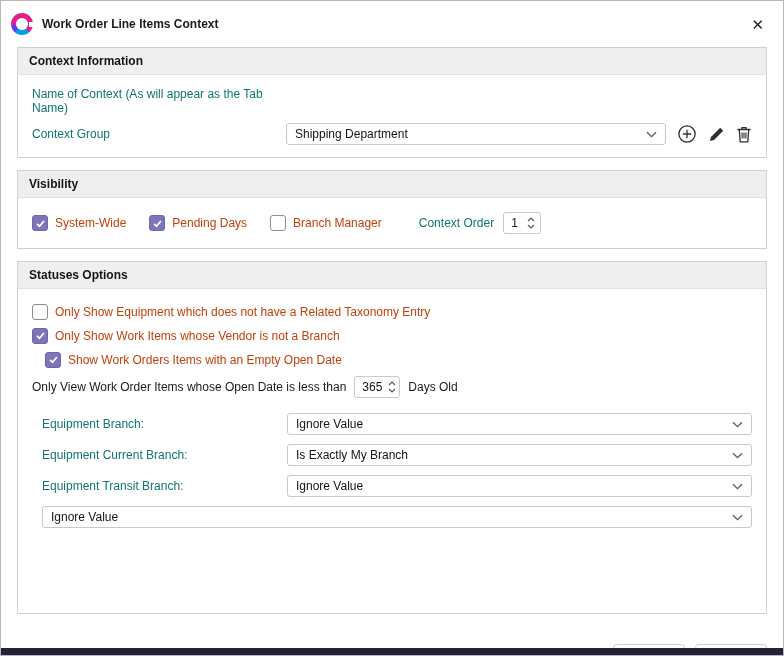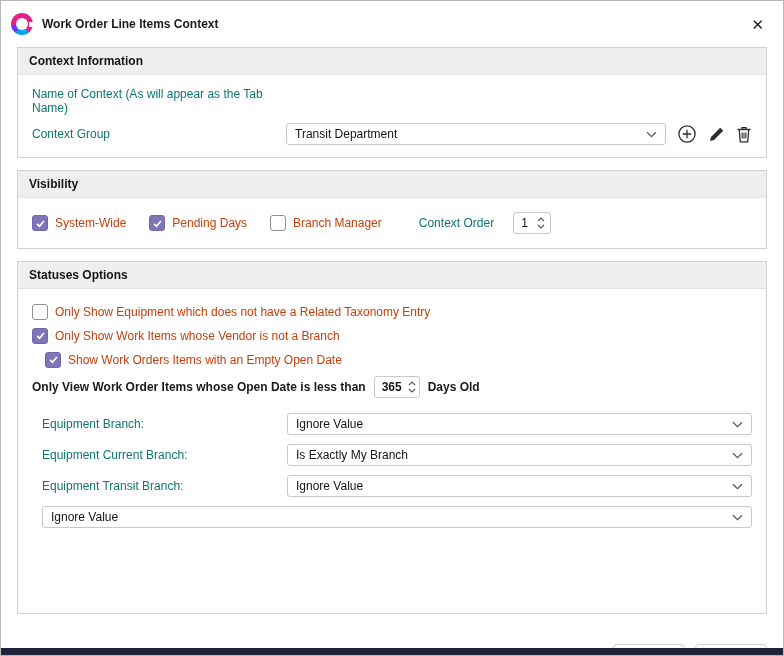--- a/index.html
+++ b/index.html
@@ -46,26 +46,26 @@
   .cb.checked { background: #7e74b8; border-color: #7265ae; }
   .cb.checked svg { display: block; }
   
   .spin { display: inline-flex; align-items: center; justify-content: space-between; gap: 6px;
           height: 22px; border: 1px solid #c9c9c9; border-radius: 3px; background: #fff;
           padding: 0 5px 0 7px; font-size: 12px; color: #141414; }
   .spin .arrows { display: flex; flex-direction: column; gap: 2px; }
   .spin .arrows svg { display: block; }
   
   .vis-row { display: flex; align-items: center; gap: 23px; }
-  .ctx-order { display: inline-flex; align-items: center; gap: 19px; margin-left: 14px; }
+  .ctx-order { display: inline-flex; align-items: center; gap: 9px; margin-left: 14px; }
   
   .filtering-group { height: 353px; overflow: hidden; }
   .cb-line { margin-bottom: 3px; height: 21px; display: flex; align-items: center; }
   .indent { margin-left: 13px; }
-  .opendate-row { display: flex; align-items: center; gap: 8px; margin-top: 6px; font-size: 12px; color:#1a1a1a;font-weight:bold; }
+  .opendate-row { display: flex; align-items: center; gap: 8px; margin-top: 6px; font-size: 12px; color:#1a1a1a; }
   .tabs { display: flex; margin: 13px 0 0 17px; }
   .tab { padding: 3px 10px 6px; font-size: 12px; font-weight: 700; color: #141414;
          border-bottom: 3px solid transparent; margin-right: 1px; cursor: default; }
   .tab.active { border-bottom-color: #00a8b2; }
   .tab-panel { margin: 15px 0 0 10px; }
   .tab-panel .form-row + .form-row { margin-top: 9px; }
   
   .footer { display: flex; justify-content: flex-end; gap: 10px; padding: 18px 16px 0 0; }
   .btn { width: 72px; height: 24px; background: #fdfdfd; border: 1px solid #d0d0d0; border-radius: 4px;
          font-size: 12px; font-family: inherit; color: #141414; cursor: default; }
@@ -85,21 +85,21 @@
 
   <div class="group">
     <div class="group-header">Context Information</div>
     <div class="group-body">
       <div class="form-row">
         <span class="lbl w254">Name of Context (As will appear as the Tab Name)</span>
       </div>
       <div class="form-row">
         <span class="lbl w254">Context Group</span>
         <div class="dd" style="width:383px;">
-          <span>Transit Department</span>
+          <span>Shipping Department</span>
           <svg width="11" height="7" viewBox="0 0 11 7">
               <path d="M1 1.2 L5.5 5.6 L10 1.2" stroke="#5a5a5a" stroke-width="1.3" fill="none"></path>
             </svg>
         </div>
         <button class="iconbtn" aria-label="add">
           <svg width="20" height="20" viewBox="0 0 20 20">
               <circle cx="10" cy="10" r="8.1" fill="none" stroke="#2e2e2e" stroke-width="1.3"></circle>
               <path d="M10 5.8v8.4M5.8 10h8.4" stroke="#2e2e2e" stroke-width="1.3"></path>
             </svg>
         </button>

